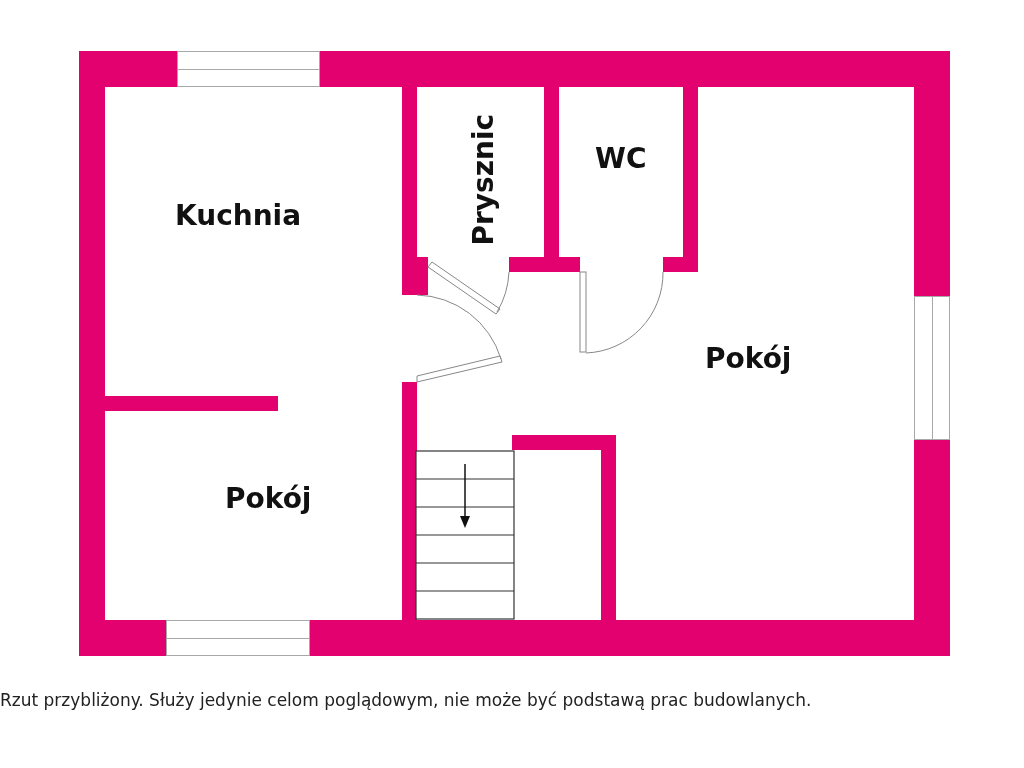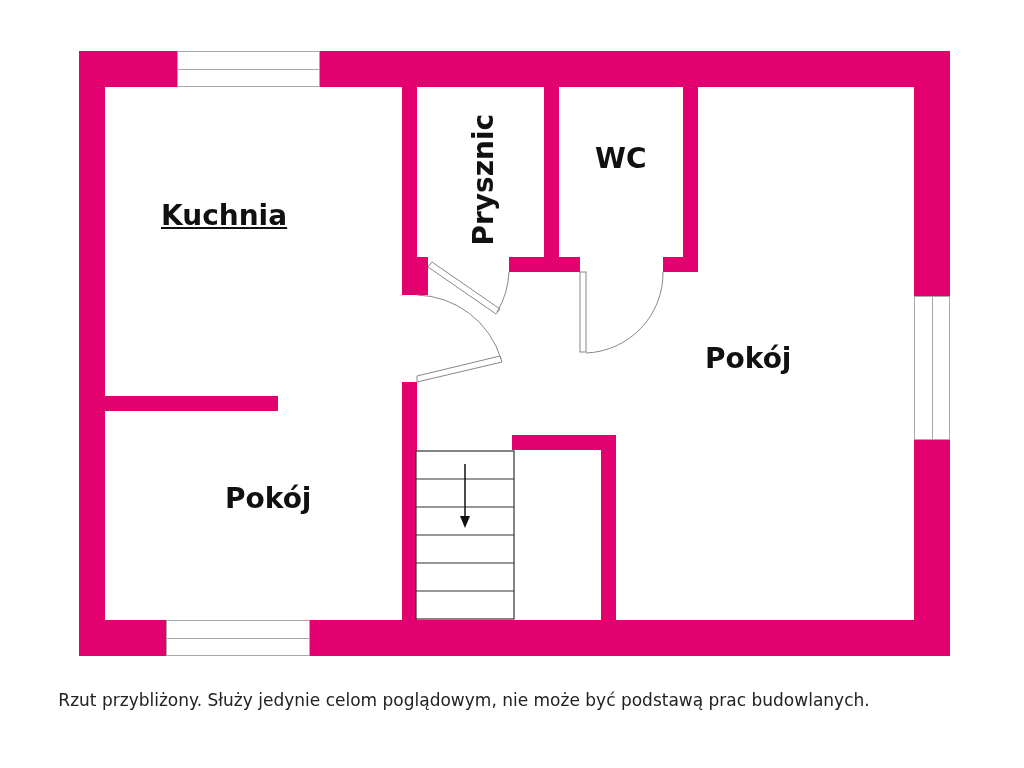--- a/index.html
+++ b/index.html
@@ -2,21 +2,21 @@
 <html><head>
 <meta charset="utf-8">
 <style>
   html,body{margin:0;padding:0;background:#fff;}
   body{width:1024px;height:768px;position:relative;overflow:hidden;font-family:"Liberation Sans",sans-serif;}
   .wall{position:absolute;background:#e3006f;}
   .win{position:absolute;background:#fff;border:1px solid #a8a8a8;box-sizing:border-box;}
   .win.h::after{content:"";position:absolute;left:0;right:0;top:50%;border-top:1px solid #a8a8a8;}
   .win.v::after{content:"";position:absolute;top:0;bottom:0;left:50%;border-left:1px solid #a8a8a8;}
   .label{position:absolute;font-family:"DejaVu Sans",sans-serif;font-weight:bold;color:#111;font-size:28px;white-space:nowrap;}
-  .caption{position:absolute;left:0;width:928px;top:690px;text-align:center;font-family:"DejaVu Sans",sans-serif;font-size:17px;color:#222;}
+  .caption{position:absolute;left:0;width:928px;top:690px;text-align:left;font-family:"DejaVu Sans",sans-serif;font-size:17px;color:#222;}
   svg.overlay{position:absolute;left:0;top:0;}
 </style>
 </head>
 <body>
 
 <div>
 
   <div class="wall" style="left:79px;top:51px;width:98px;height:36px;"></div>
   <div class="wall" style="left:320px;top:51px;width:630px;height:36px;"></div>
   <div class="wall" style="left:79px;top:51px;width:26px;height:605px;"></div>
@@ -60,20 +60,20 @@
       <line x1="416" y1="535" x2="514" y2="535"></line>
       <line x1="416" y1="563" x2="514" y2="563"></line>
       <line x1="416" y1="591" x2="514" y2="591"></line>
     </g>
     <g>
       <line x1="465" y1="464" x2="465" y2="518" stroke="#111" stroke-width="1.5"></line>
       <polygon points="460,516 470,516 465,528" fill="#111"></polygon>
     </g>
   </svg>
 
-  <div class="label" style="left:161px;top:199px;text-decoration:underline;">Kuchnia</div>
+  <div class="label" style="left:175px;top:199px;">Kuchnia</div>
   <div class="label" style="left:418px;top:164px;transform:rotate(-90deg);transform-origin:center;width:130px;text-align:center;">Prysznic</div>
   <div class="label" style="left:595px;top:142px;">WC</div>
   <div class="label" style="left:705px;top:342px;">Pokój</div>
   <div class="label" style="left:225px;top:482px;">Pokój</div>
 </div>
 
 <div class="caption">Rzut przybliżony. Służy jedynie celom poglądowym, nie może być podstawą prac budowlanych.</div>
 
 </body></html>

